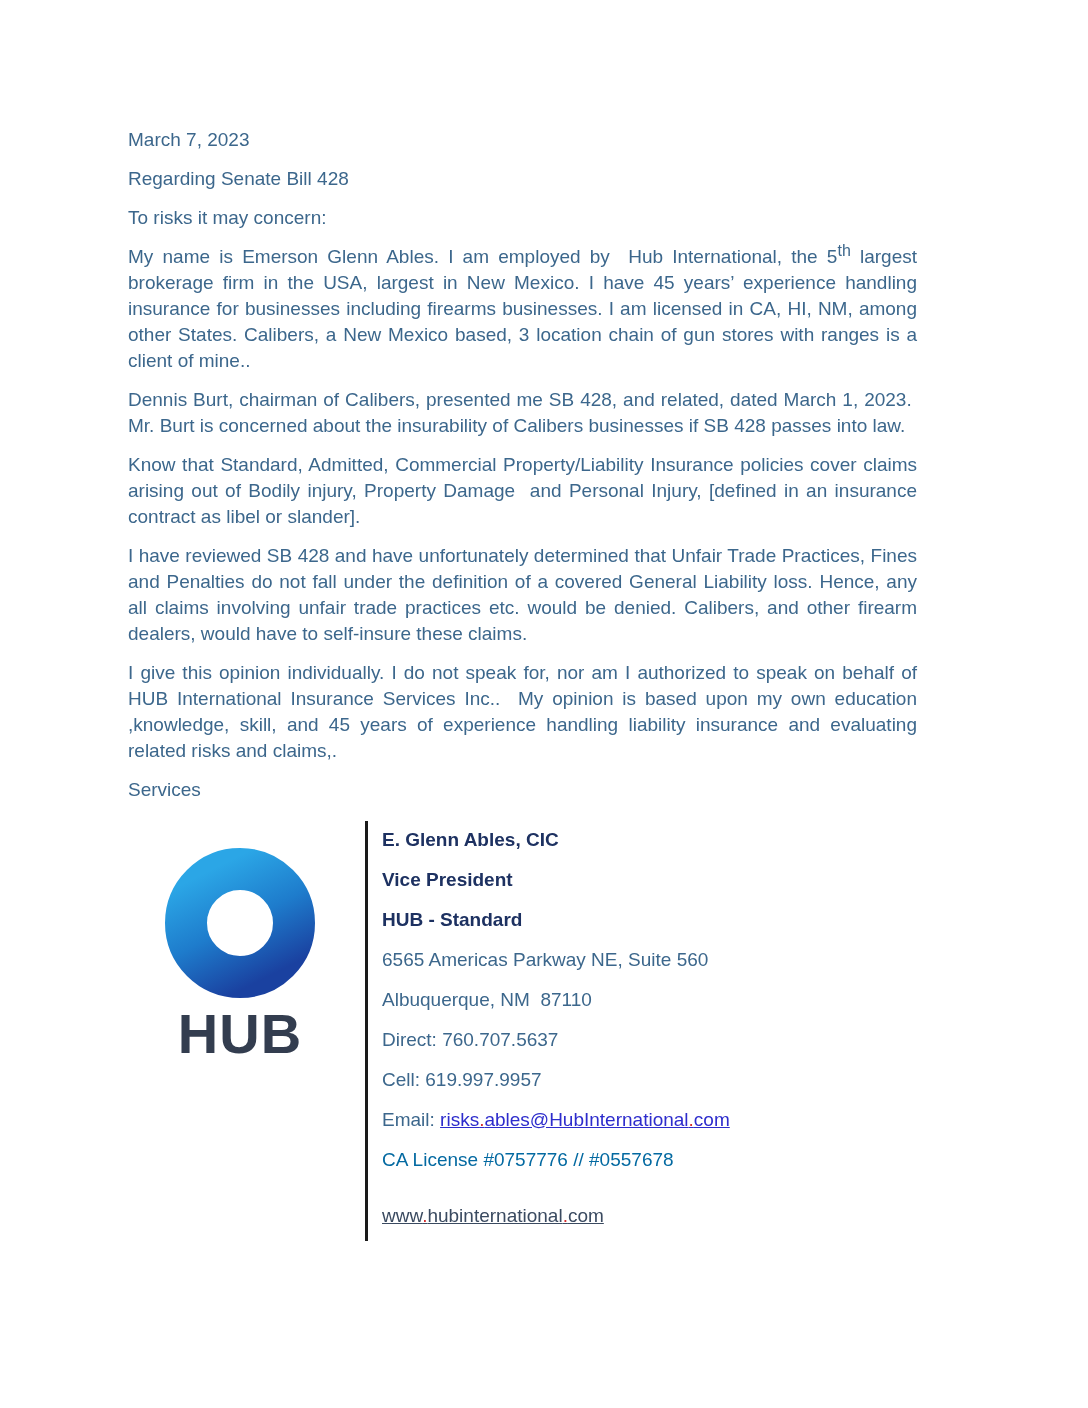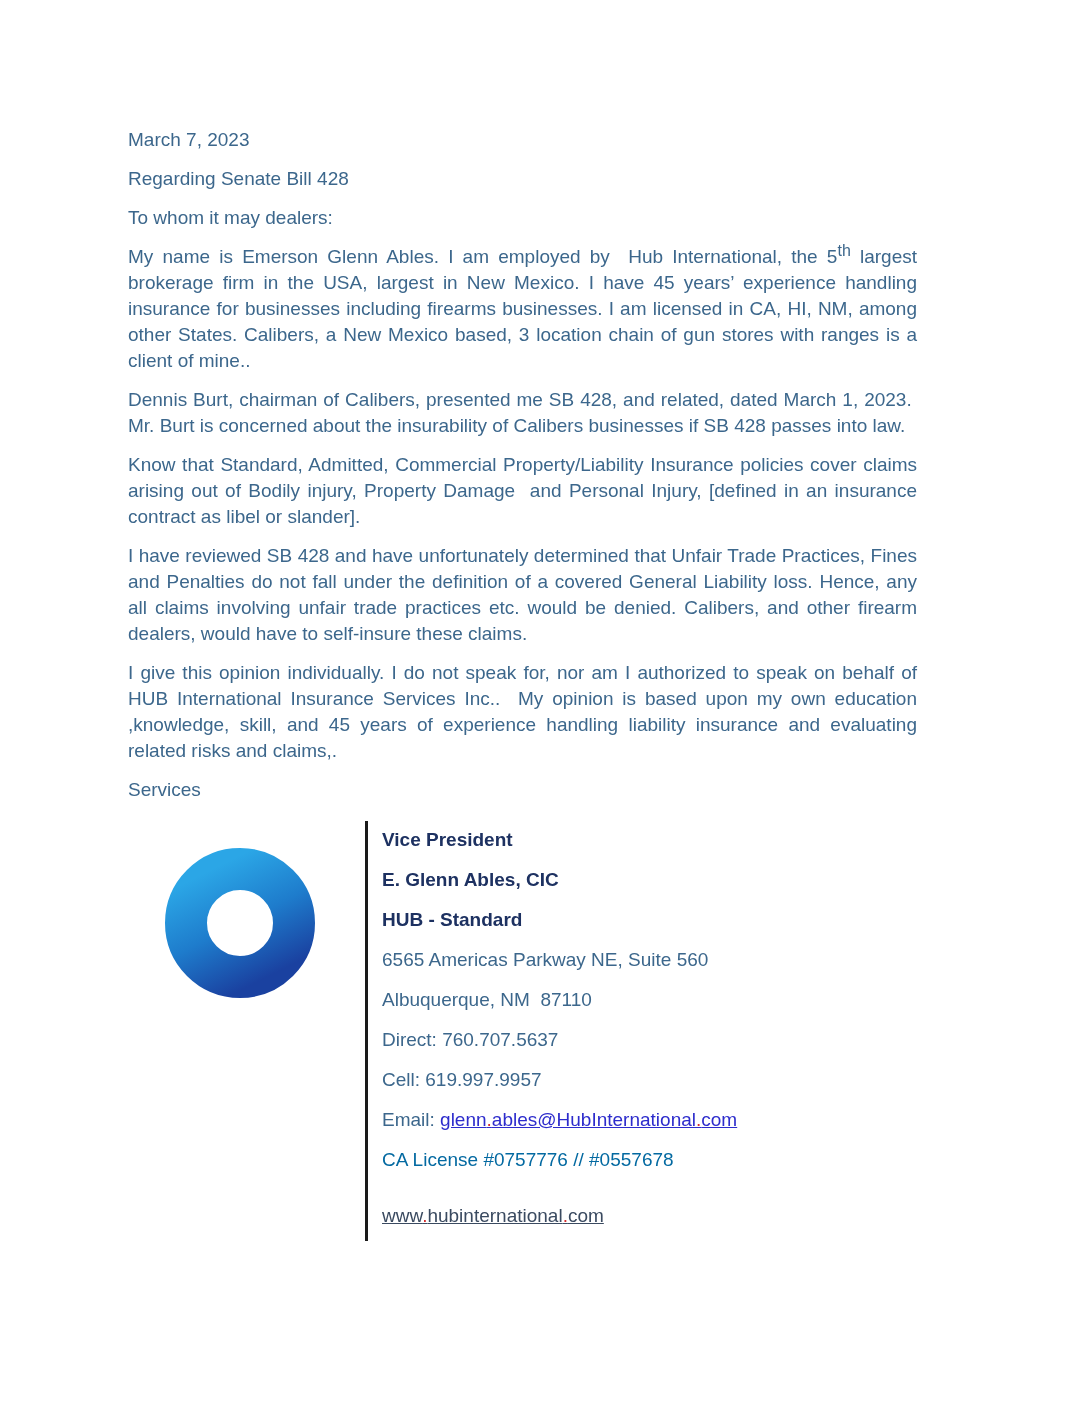--- a/index.html
+++ b/index.html
@@ -70,21 +70,21 @@
   a.site-link .dot { color: #d42a2a; }
 </style>
 </head>
 <body>
 
 <div class="page">
 
   <div class="letter">
     <p>March 7, 2023</p>
     <p>Regarding Senate Bill 428</p>
-    <p>To whom it may dealers:</p>
+    <p>To risks it may concern:</p>
 
     <p class="para"><span>My name is Emerson Glenn Ables. I am employed by&nbsp; Hub International, the 5</span><sup class="sup-th">th</sup><span> largest brokerage firm in the USA, largest in New Mexico. I have 45 years’ experience handling insurance for businesses including firearms businesses. I am licensed in CA, HI, NM, among other States. Calibers, a New Mexico based, 3 location chain of gun stores with ranges is a client of mine..</span></p>
 
     <p class="para">Dennis Burt, chairman of Calibers, presented me SB 428, and related, dated March 1, 2023.&nbsp; Mr. Burt is concerned about the insurability of Calibers businesses if SB 428 passes into law.</p>
     <p class="para">Know that Standard, Admitted, Commercial Property/Liability Insurance policies cover claims arising out of Bodily injury, Property Damage&nbsp; and Personal Injury, [defined in an insurance contract as libel or slander].</p>
     <p class="para">I have reviewed SB 428 and have unfortunately determined that Unfair Trade Practices, Fines and Penalties do not fall under the definition of a covered General Liability loss. Hence, any all claims involving unfair trade practices etc. would be denied. Calibers, and other firearm dealers, would have to self-insure these claims.</p>
     <p class="para">I give this opinion individually. I do not speak for, nor am I authorized to speak on behalf of HUB International Insurance Services Inc..&nbsp; My opinion is based upon my own education ,knowledge, skill, and 45 years of experience handling liability insurance and evaluating related risks and claims,.</p>
 
     <p>Services</p>
   </div>
@@ -96,31 +96,32 @@
         <svg width="150" height="150" viewBox="0 0 150 150">
           <defs>
             <linearGradient id="hubGrad" x1="0.25" y1="0" x2="0.75" y2="1">
               <stop offset="0" stop-color="#2ba6e6"></stop>
               <stop offset="0.5" stop-color="#1e7ccc"></stop>
               <stop offset="1" stop-color="#1a41a0"></stop>
             </linearGradient>
           </defs>
           <circle cx="75" cy="75" r="54" fill="none" stroke="url(#hubGrad)" stroke-width="42"></circle>
         </svg>
+        <div class="logo-word">HUB</div>
       </div>
     </div>
 
     <div class="sig-col">
+      <p class="sig-bold">E. Glenn Ables, CIC</p>
       <p class="sig-bold">Vice President</p>
-      <p class="sig-bold">E. Glenn Ables, CIC</p>
       <p class="sig-bold">HUB - Standard</p>
       <p>6565 Americas Parkway NE, Suite 560</p>
       <p>Albuquerque, NM&nbsp; 87110</p>
       <p>Direct: 760.707.5637</p>
       <p>Cell: 619.997.9957</p>
-      <p><span>Email: </span><a class="email-link"><span>glenn</span><span class="dot">.</span><span>ables@HubInternational</span><span class="dot">.</span><span>com</span></a></p>
+      <p><span>Email: </span><a class="email-link"><span>risks</span><span class="dot">.</span><span>ables@HubInternational</span><span class="dot">.</span><span>com</span></a></p>
       <p class="license">CA License #0757776 // #0557678</p>
       <p><a class="site-link"><span>www</span><span class="dot">.</span><span>hubinternational</span><span class="dot">.</span><span>com</span></a></p>
     </div>
 
   </div>
 
 </div>
 
 </body></html>

